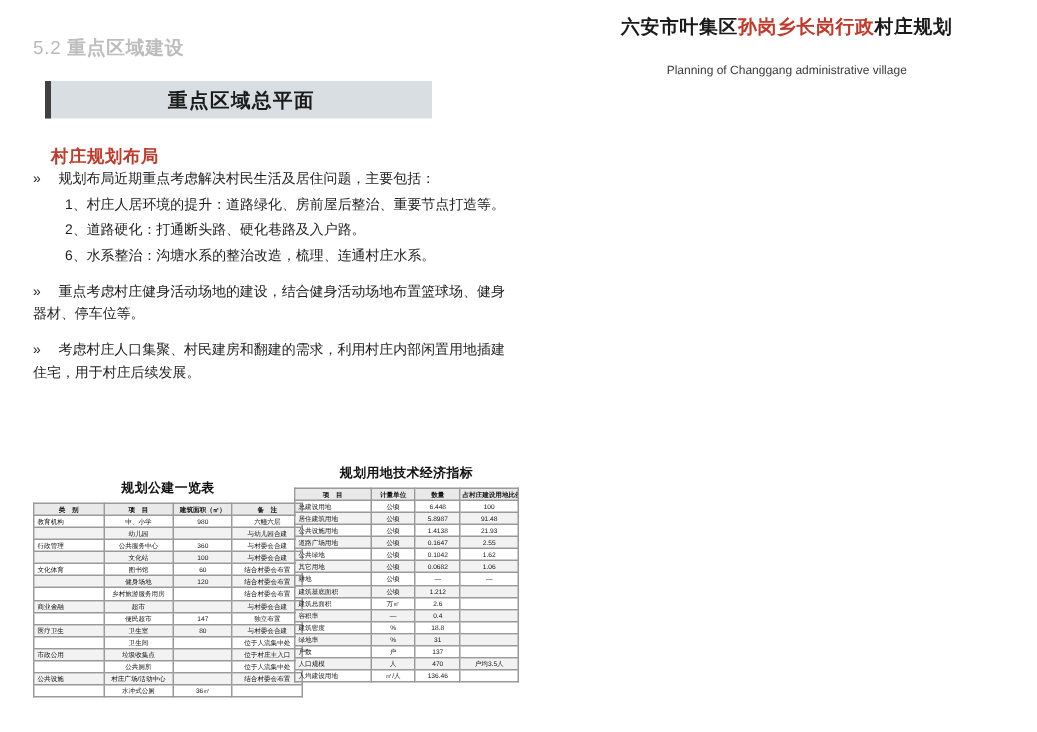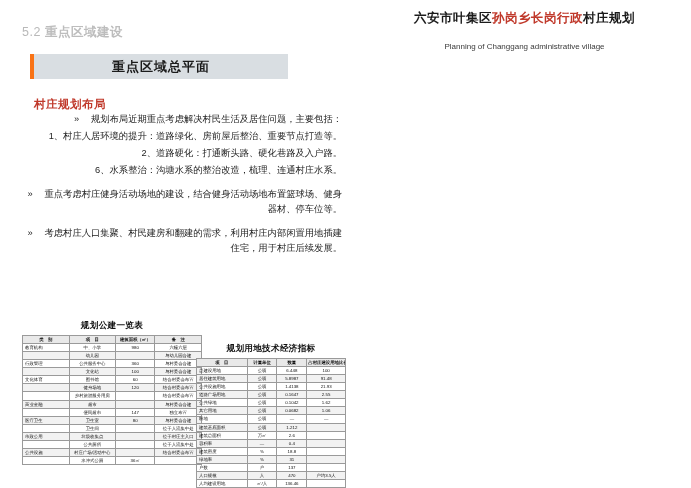--- a/index.html
+++ b/index.html
@@ -37,21 +37,21 @@
     white-space: nowrap;
   }
   .section-tag .num { color: #b9b9b9; font-weight: normal; }
   .section-tag .txt { color: #bdbdbd; }
 
   .title-bar {
     position: absolute;
     left: 30px; top: 54px;
     width: 258px; height: 25px;
     background: #d9dee2;
-    border-left: 4px solid #f97316;
+    border-left: 4px solid #404040;
     box-sizing: border-box;
   }
   .title-bar .t {
     position: absolute;
     left: 0; right: 0; top: 4px;
     text-align: center;
     font-size: 13px;
     font-weight: bold;
     color: #1b1b1b;
     letter-spacing: 1px;
@@ -67,36 +67,35 @@
   }
 
   .body-text {
     position: absolute;
     left: 22px; top: 112px;
     width: 320px;
     font-size: 9.3px;
     line-height: 1.62;
     color: #1d1d1d;
   }
-  .body-text p { margin: 0 0 2px 0; text-align: right; }
+  .body-text p { margin: 0 0 2px 0; }
   .body-text .indent1 { text-indent: 0; }
   .body-text .indent2 { text-indent: 12px; }
   .body-text .gap { height: 7px; }
 
   
   .tbl-wrap-left {
     position: absolute;
     left: 22px; top: 320px;
     width: 180px;
   }
   .tbl-wrap-right {
     position: absolute;
     left: 196px; top: 310px;
     width: 150px;
-    margin-top: 33px;
   }
   .tbl-caption {
     text-align: center;
     font-size: 8.6px;
     font-weight: bold;
     color: #111;
     padding-bottom: 3px;
     letter-spacing: 0.3px;
   }
   table.mini {

